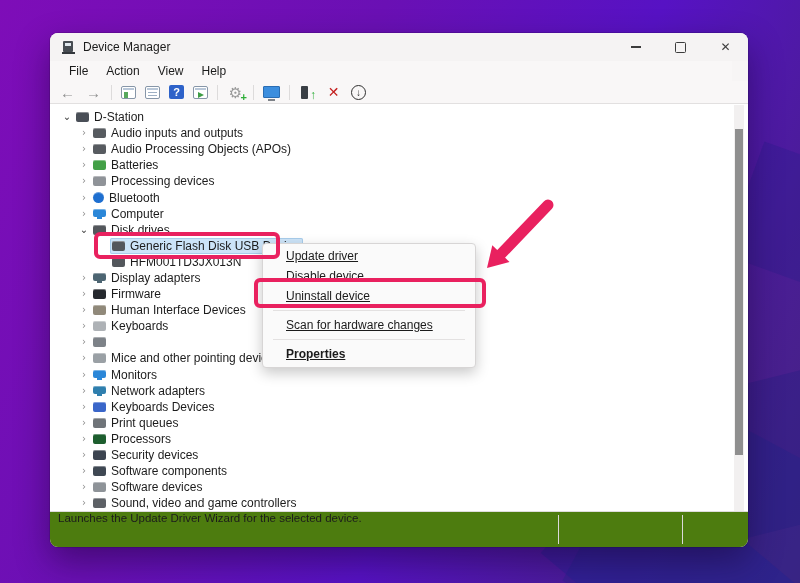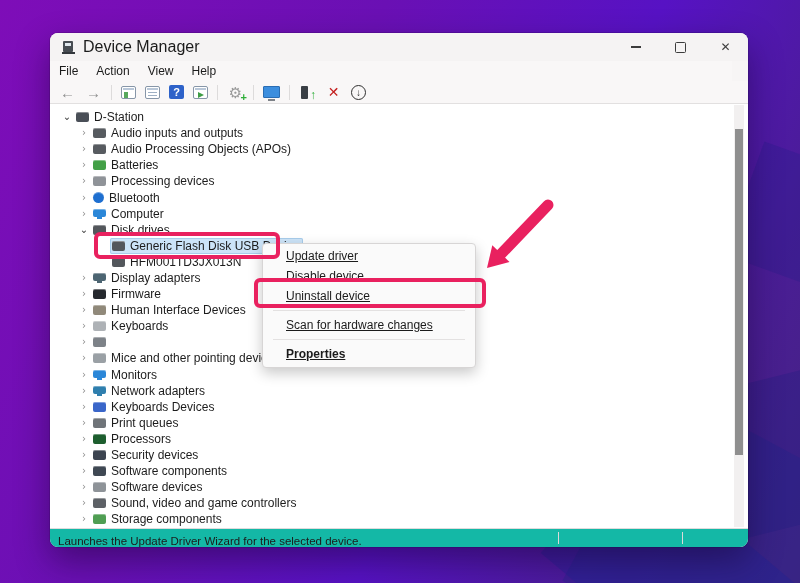--- a/index.html
+++ b/index.html
@@ -18,29 +18,29 @@
   .window { position:absolute; left:50px; top:33px; width:698px; height:514px;
     background:#f7f5f5; border-radius:8px; box-shadow:0 14px 34px rgba(20,0,40,.45), 0 0 0 1px rgba(0,0,0,.12);
     overflow:hidden; }
 
   .titlebar { position:absolute; left:0; top:0; right:0; height:28px; background:#f5f3f3;
     display:flex; align-items:center; padding-left:12px; }
   .app-icon { width:13px; height:13px; position:relative; margin-right:8px; flex:none; }
   .app-icon .case { position:absolute; left:1px; top:0; width:10px; height:11px; background:#474c52; border-radius:1px; }
   .app-icon .scr  { position:absolute; left:3px; top:2px; width:6px; height:3px; background:#dfe6ec; }
   .app-icon .base { position:absolute; left:0; top:11px; width:13px; height:2px; background:#33373c; }
-  .title-text { font-size:16px; color:#1b1b1b; }
+  .title-text { font-size:12px; color:#1b1b1b; }
   .win-controls { position:absolute; right:0; top:0; height:28px; display:flex; }
   .ctl { width:45px; height:28px; display:flex; align-items:center; justify-content:center; }
   .ctl-min::before { content:""; width:10px; height:1.5px; background:#3c3c3c; }
   .ctl-max::before { content:""; width:9px; height:9px; border:1.2px solid #3c3c3c; border-radius:1.5px; }
   .ctl-close::before { content:"\2715"; font-size:12px; color:#3c3c3c; }
 
   .menubar { position:absolute; left:0; top:28px; right:16px; height:20px; background:#f9f7f7;
-    display:flex; align-items:center; }
+    display:flex; align-items:center; padding-left:10px; }
   .menu-item { font-size:12px; color:#1b1b1b; padding:2px 9px; }
 
   .toolbar { position:absolute; left:0; top:48px; right:0; height:23px; background:#f9f7f7;
     display:flex; align-items:center; gap:9px; padding:0 9px; border-bottom:1px solid #e2e0e0; }
   .tb-sep { width:1px; height:15px; background:#dddbdb; flex:none; }
   .tbi { width:17px; height:17px; display:flex; align-items:center; justify-content:center; position:relative; flex:none; }
   .tbi-arrow-left::before  { content:"\2190"; color:#8f8f8f; font-weight:bold; font-size:15px; }
   .tbi-arrow-right::before { content:"\2192"; color:#8f8f8f; font-weight:bold; font-size:15px; }
   .tbi-win-tree,.tbi-win-list,.tbi-win-play { width:15px; height:13px; border:1px solid #8796a8; background:#fff; border-radius:2px; }
   .tbi-win-tree::before,.tbi-win-list::before,.tbi-win-play::before { content:""; position:absolute; left:1px; right:1px; top:1px; height:2px; background:#b9c7d8; }
@@ -72,22 +72,22 @@
   .rowc.sel { background:#cce4f8; box-shadow:0 0 0 1px #a8cdeb inset; }
   .t-ico { width:13px; height:10px; border-radius:2px; margin-right:5px; flex:none;
     background:var(--c); box-shadow:inset 0 1px 0 rgba(255,255,255,.35); position:relative; }
   .t-ico.circle { width:11px; height:11px; border-radius:50%; }
   .t-ico.monitor { height:8px; margin-bottom:2px; }
   .t-ico.monitor::after { content:""; position:absolute; left:4px; bottom:-2px; width:5px; height:2px; background:var(--c); }
 
   .vscroll { position:absolute; right:4px; top:72px; width:10px; height:422px; background:#f2f0f0; }
   .vthumb { position:absolute; left:1px; width:8px; top:24px; height:326px; background:#8f8f8f; }
 
-  .statusbar { position:absolute; left:0; right:0; bottom:0; height:19px; background:#14b8a6;
-    border-top:1px solid #dedcdc; display:flex; align-items:flex-end; padding-left:8px; }
+  .statusbar { position:absolute; left:0; right:0; bottom:0; height:36px; background:#4d7c0f;
+    border-top:1px solid #dedcdc; display:flex; align-items:flex-start; padding-left:8px; }
   .status-text { font-size:11.5px; color:#1c1c1c; }
   .sb-sep { position:absolute; top:3px; bottom:3px; width:1px; background:#dbd9d9; }
   .sb-sep.p1 { left:508px; } .sb-sep.p2 { left:632px; }
 
   
   .ctx { position:absolute; left:212px; top:210px; width:214px; background:#fafafa;
     border:1px solid #d7d5d5; border-radius:4px; box-shadow:0 5px 14px rgba(0,0,0,.22);
     padding:2px 0 3px 0; z-index:5; }
   .ctx-item { height:20px; line-height:20px; padding-left:23px; font-size:12px; color:#1b1b1b;text-decoration:underline; }
   .ctx-item.bold { font-weight:bold; }

